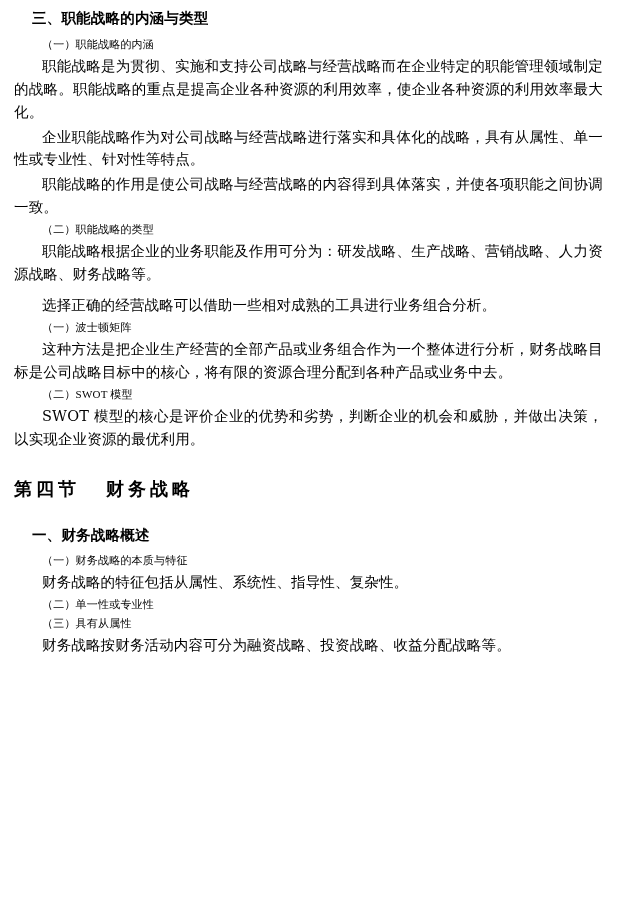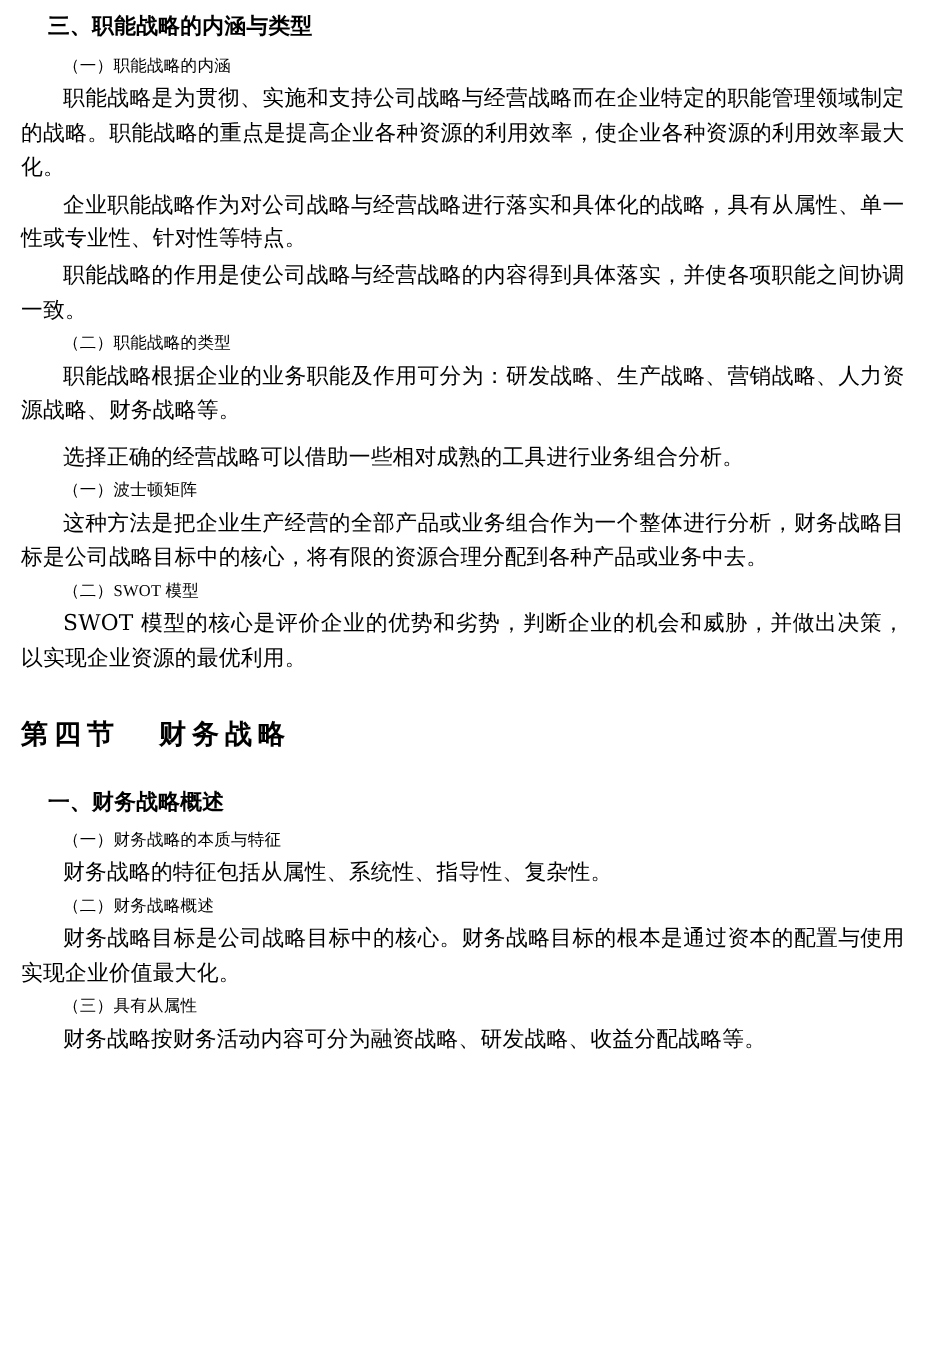--- a/index.html
+++ b/index.html
@@ -85,18 +85,17 @@
   <p class="subheading">（二）SWOT 模型</p>
   <p class="para">SWOT 模型的核心是评价企业的优势和劣势，判断企业的机会和威胁，并做出决策，以实现企业资源的最优利用。</p>
 
   <div class="section-title">
     <span>第四节</span><span class="gap"></span><span>财务战略</span>
   </div>
 
   <h2 class="heading">一、财务战略概述</h2>
   <p class="subheading">（一）财务战略的本质与特征</p>
   <p class="para">财务战略的特征包括从属性、系统性、指导性、复杂性。</p>
-  <p class="subheading">（二）财务战略概述</p>
-  <p class="para">财务战略目标是公司战略目标中的核心。财务战略目标的根本是通过资本的配置与使用实现企业价值最大化。</p>
+  <p class="subheading">（二）单一性或专业性</p>
   <p class="subheading">（三）具有从属性</p>
-  <p class="para">财务战略按财务活动内容可分为融资战略、研发战略、收益分配战略等。</p>
+  <p class="para">财务战略按财务活动内容可分为融资战略、投资战略、收益分配战略等。</p>
 
 </div>
 
 </body></html>

